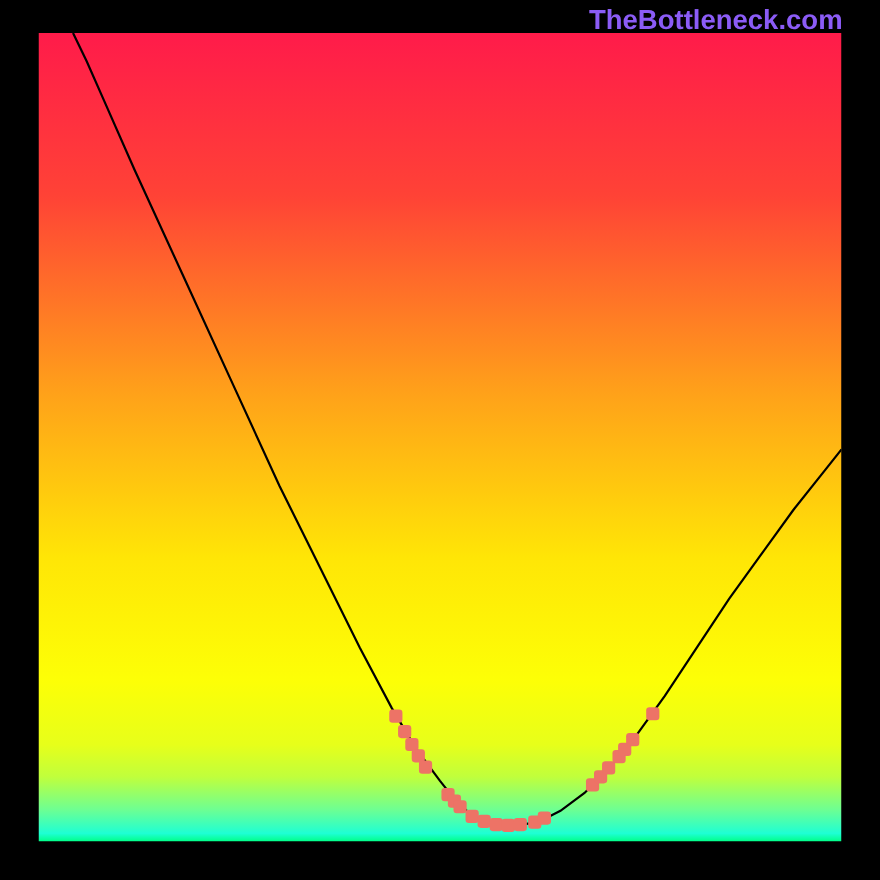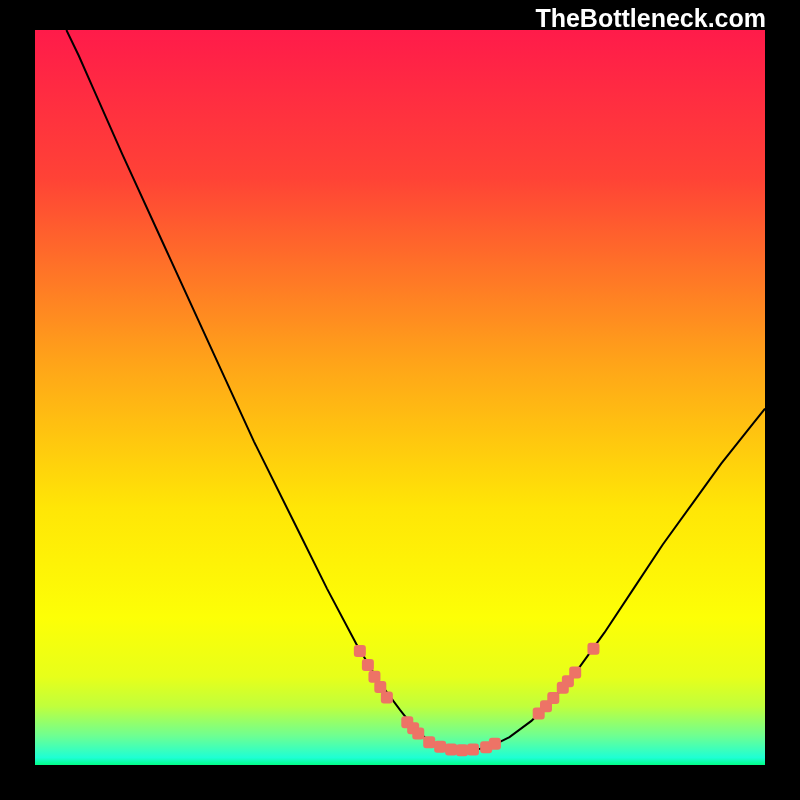--- a/index.html
+++ b/index.html
@@ -17,21 +17,21 @@
     width: 730px;
     height: 735px;
   }
   .watermark {
     position: absolute;
     top: 4px;
     right: 34px;
     font-family: Arial, Helvetica, sans-serif;
     font-size: 25px;
     font-weight: bold;
-    color: #ffffff;
+    color: #8b5cf6;
     letter-spacing: 0px;
   }
   svg {
     display: block;
   }
 </style>
 </head>
 <body>
 
 <div class="watermark">TheBottleneck.com</div>

